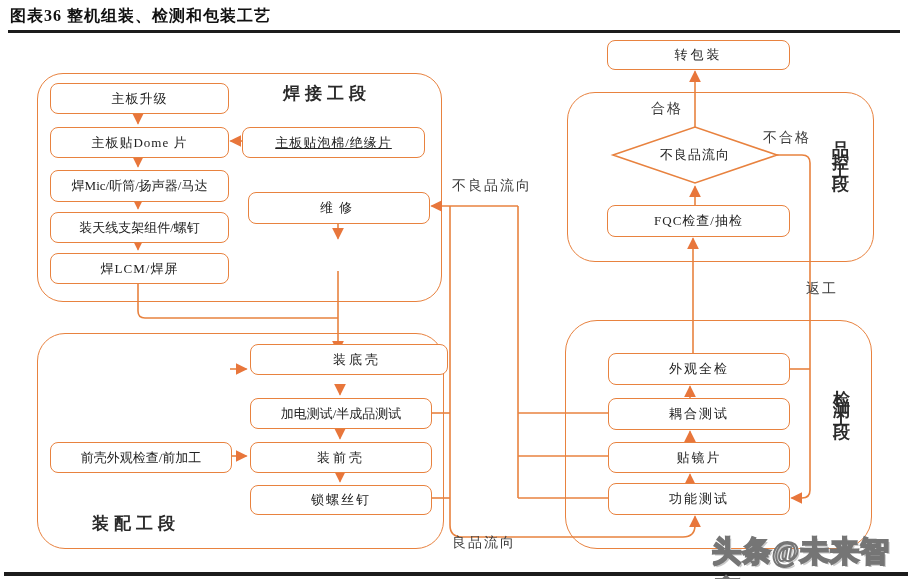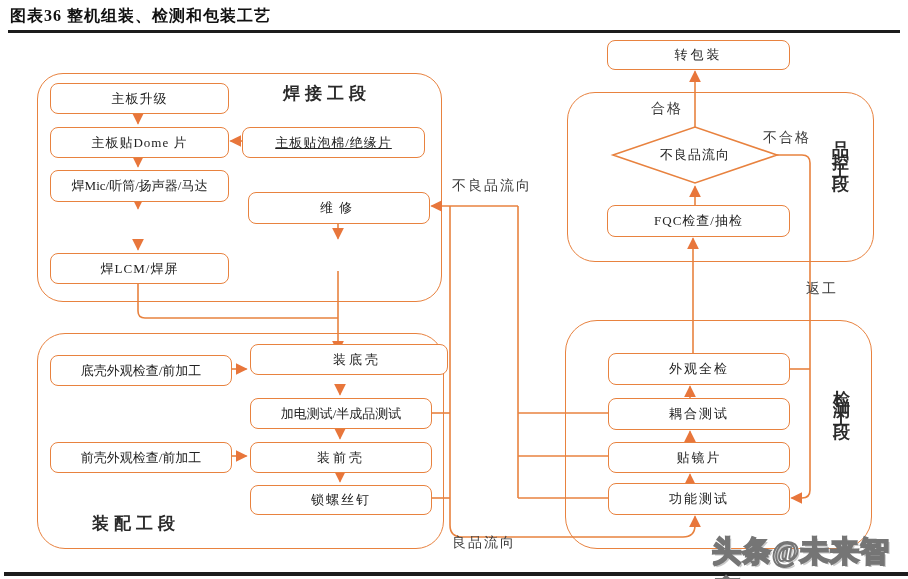--- a/index.html
+++ b/index.html
@@ -88,26 +88,26 @@
       <path d="M777,155 L802,155 Q810,155 810,163 L810,490 Q810,498 802,498 L791.5,498" marker-end="url(#ah)"></path>
       <path d="M788,369 L810,369"></path>
     </g>
     <polygon points="613,155 695,127 777,155 695,183" fill="#ffffff" stroke="#E8823F" stroke-width="1.6"></polygon>
   </svg>
 
   <div class="seclabel" style="left:283px;top:82px;">焊接工段</div>
   <div class="box" style="left:50px;top:83px;width:177px;height:29px;text-align:center;">主板升级</div>
   <div class="box" style="left:50px;top:127px;width:177px;height:29px;">主板贴Dome 片</div>
   <div class="box" style="left:50px;top:170px;width:177px;height:30px;letter-spacing:0;">焊Mic/听筒/扬声器/马达</div>
+  <div class="box" style="left:50px;top:212px;width:177px;height:29px;letter-spacing:0;">装天线支架组件/螺钉</div>
   <div class="box" style="left:50px;top:253px;width:177px;height:29px;">焊LCM/焊屏</div>
   <div class="box" style="left:242px;top:127px;width:181px;height:29px;text-decoration:underline;">主板贴泡棉/绝缘片</div>
   <div class="box" style="left:248px;top:192px;width:180px;height:30px;letter-spacing:6px;">维修</div>
 
   <div class="seclabel" style="left:92px;top:512px;">装配工段</div>
-  <div class="box" style="left:50px;top:355px;width:180px;height:29px;letter-spacing:0;">底壳外观检查/前加工</div>
   <div class="box" style="left:250px;top:344px;width:180px;height:29px;letter-spacing:3px;padding-left:16px;">装底壳</div>
   <div class="box" style="left:250px;top:398px;width:180px;height:29px;letter-spacing:0;">加电测试/半成品测试</div>
   <div class="box" style="left:50px;top:442px;width:180px;height:29px;letter-spacing:0;">前壳外观检查/前加工</div>
   <div class="box" style="left:250px;top:442px;width:180px;height:29px;letter-spacing:3px;">装前壳</div>
   <div class="box" style="left:250px;top:485px;width:180px;height:28px;letter-spacing:2px;">锁螺丝钉</div>
 
   <div class="box" style="left:607px;top:40px;width:181px;height:28px;letter-spacing:3px;">转包装</div>
   <div class="seclabel vert" style="left:829px;top:128px;">品控工段</div>
   <div class="flowlabel" style="left:651px;top:100px;">合格</div>
   <div class="flowlabel" style="left:763px;top:129px;">不合格</div>

